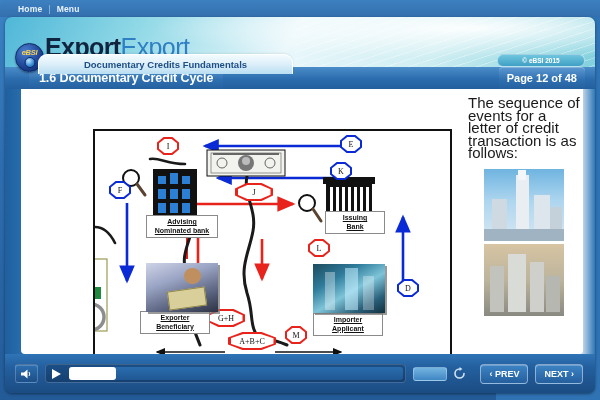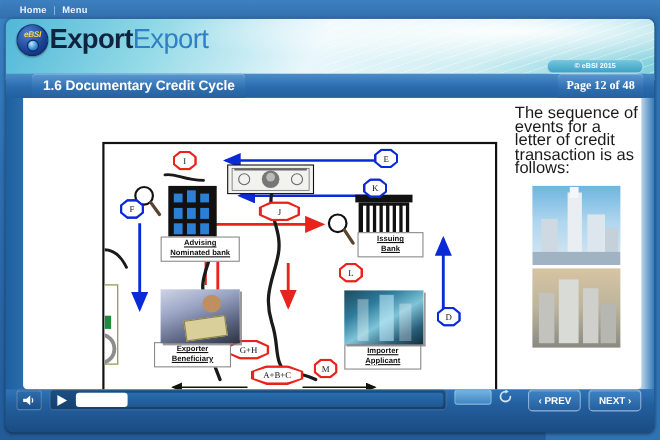--- a/index.html
+++ b/index.html
@@ -44,21 +44,21 @@
     content:"";position:absolute;right:0;top:0;width:300px;height:56px;
     background:repeating-linear-gradient(-18deg, rgba(255,255,255,.45) 0 1px, rgba(255,255,255,0) 1px 7px);
     opacity:.7;
   }
   .logo-wrap{position:absolute;left:10px;top:5px;display:flex;align-items:center;z-index:4;}
   .logo-badge{
     width:27px;height:27px;border-radius:50%;
     background:radial-gradient(circle at 35% 28%,#4a7fd0 0%,#1b3f91 62%,#0c2567 100%);
     border:1.5px solid #0d2a66;
     display:flex;align-items:center;justify-content:center;
-    position:relative;box-shadow:0 1px 2px rgba(0,0,0,.4);
+    position:relative;box-shadow:0 1px 2px rgba(0,0,0,.4);margin-top:21px;
   }
   .logo-badge .lt{color:#ffd34d;font-size:7.5px;font-weight:bold;font-style:italic;
     position:absolute;top:4px;left:0;width:100%;text-align:center;letter-spacing:-.3px;}
   .logo-globe{position:absolute;bottom:3px;left:50%;transform:translateX(-50%);
     width:9px;height:9px;border-radius:50%;
     background:radial-gradient(circle at 35% 30%,#bfe6ff 0%,#3f8fd6 55%,#17559b 100%);
     border:.5px solid #0b2c63;}
   .brandtext{font-size:25px;line-height:25px;margin-left:1px;letter-spacing:-.6px;}
   .brand-a{color:#10243f;font-weight:bold;margin-top:32px;}
   .brand-b{color:#2f7fc4;font-weight:normal;}
@@ -92,21 +92,21 @@
     box-shadow:inset 0 1px 0 rgba(255,255,255,.25);
   }
   .titlechip span{color:#ffffff;font-size:12.5px;font-weight:bold;letter-spacing:-.1px;}
   .pagechip{
     position:absolute;right:10px;top:50px;height:22px;z-index:3;
     display:flex;align-items:center;padding:0 8px;
     background:linear-gradient(180deg,#5d99d2 0%,#2e6fb0 60%,#25609f 100%);
     border-radius:4px 4px 0 0;
     box-shadow:inset 0 1px 0 rgba(255,255,255,.25);
   }
-  .pagechip span{color:#ffffff;font-size:11px;font-weight:bold;font-family:Liberation Serif, serif;}
+  .pagechip span{color:#ffffff;font-size:11px;font-weight:bold;}
   
   .stage{
     position:absolute;left:0;top:72px;width:590px;height:265px;
     background:linear-gradient(90deg,#1f5f9e 0%,#2f78b8 5%,#9fd3ea 10%,#ffffff 16%,#ffffff 97%,#2f78b8 100%);
   }
   .slide{
     position:absolute;left:16px;top:0;width:562px;height:265px;
     background:#ffffff;border-radius:0 0 4px 4px;overflow:hidden;
   }
   
@@ -140,21 +140,21 @@
   }
   .photo{position:absolute;box-shadow:2px 2px 0 rgba(120,120,120,.75);background:#bbb;}
   
   .rpanel{position:absolute;left:447px;top:8px;width:112px;height:250px;}
   .rtext{font-size:15px;line-height:12.5px;color:#1a1a1a;}
   .rimg{margin-top:9px;}
   
   .toolbar{
     position:absolute;left:0;bottom:0;width:590px;height:39px;
     background:linear-gradient(180deg,#2f74b6 0%,#235f9e 35%,#1b4c83 100%);
-    display:flex;align-items:flex-start;
+    display:flex;align-items:center;
   }
   .tbtn{
     width:21px;height:17px;border-radius:3px;
     background:linear-gradient(180deg,#2d6fb0 0%,#1d4f88 100%);
     border:1px solid rgba(255,255,255,.22);
     display:flex;align-items:center;justify-content:center;
     box-shadow:inset 0 1px 0 rgba(255,255,255,.18);
     cursor:pointer;
   }
   .seekwrap{
@@ -194,20 +194,23 @@
         <div class="logo-badge">
           <span class="lt">eBSI</span>
           <span class="logo-globe"></span>
         </div>
         <div class="brandtext">
           <span class="brand-a">Export</span><span class="brand-b">Export</span>
         </div>
       </div>
     </div>
 
+    <div class="coursetab">
+      <span>Documentary Credits Fundamentals</span>
+    </div>
 
     <div class="copyright">
       <span>© eBSI 2015</span>
     </div>
 
     <div class="titlebar"></div>
     <div class="titlechip">
       <span>1.6 Documentary Credit Cycle</span>
     </div>
     <div class="pagechip">

